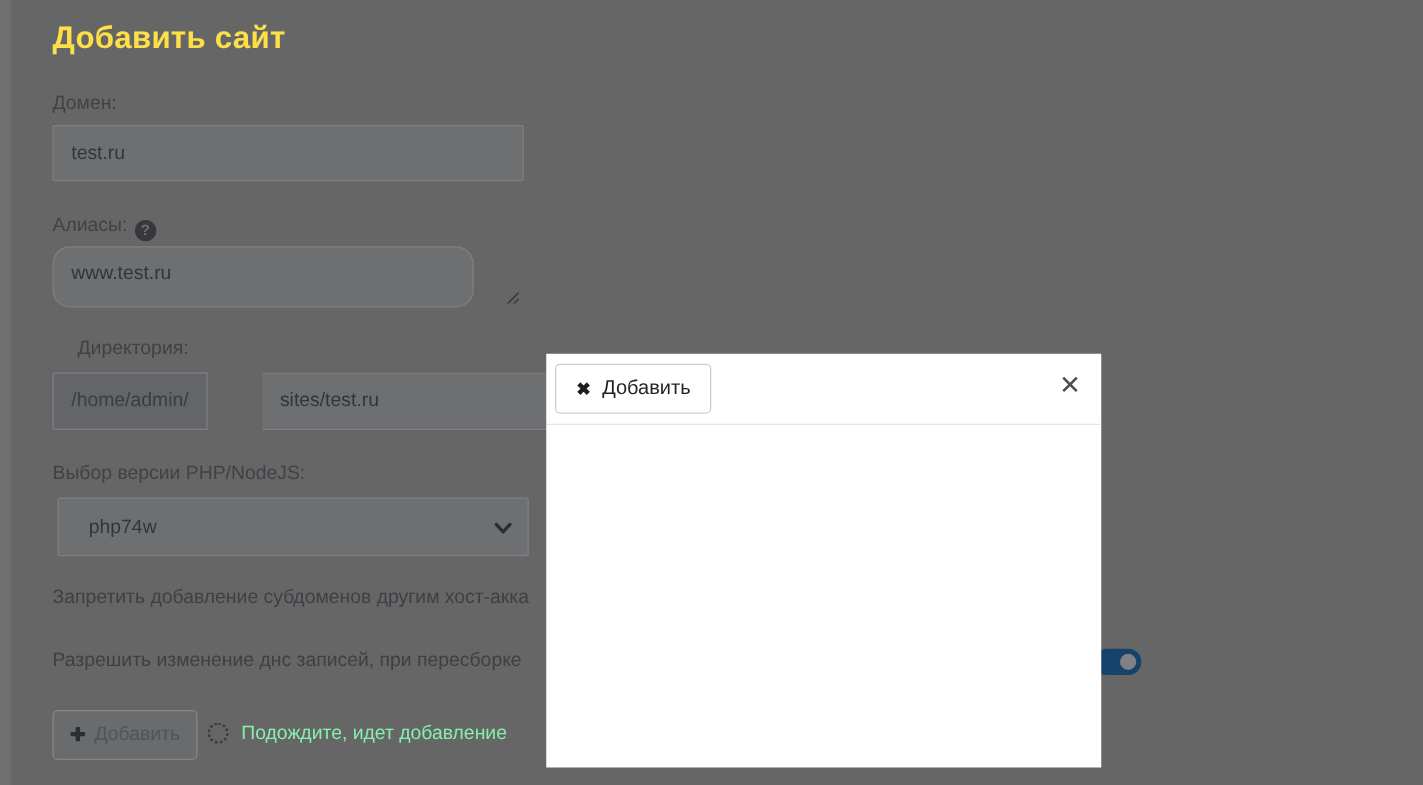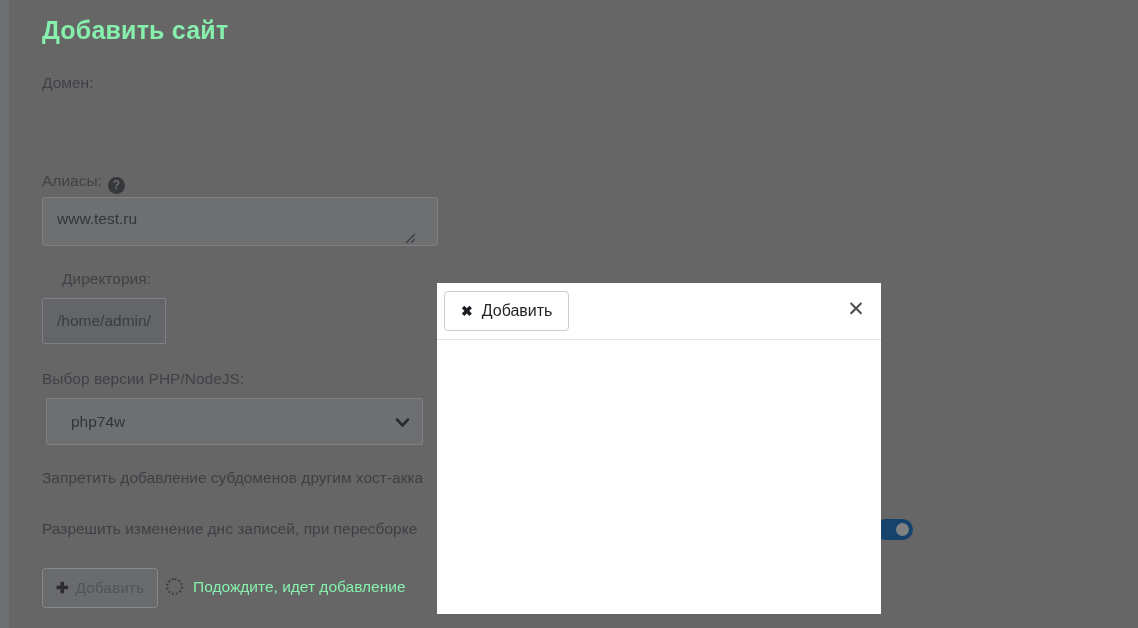--- a/index.html
+++ b/index.html
@@ -7,41 +7,41 @@
     font-family:"Liberation Sans", sans-serif; }
   body { background:#666667; position:relative; }
 
   
   .left-strip { position:absolute; left:0; top:0; width:9px; height:628px;
     background:#6f7072; }
 
   .page { position:absolute; left:0; top:0; width:1138px; height:628px; }
 
   .page-title { position:absolute; left:42px; top:16px; font-size:25px;
-    font-weight:700; color:#86efac; letter-spacing:.2px; }
+    font-weight:700; color:#fde047; letter-spacing:.2px; }
 
   .field-label { position:absolute; font-size:15.5px; color:#3f4246; }
 
   .text-input, .textarea, .select-box {
     position:absolute; background:#6e6f71; border:1px solid #7e8084;
     border-radius:2px; color:#323539; font-size:15.5px; }
   .text-input { padding:0 14px; }
   input.text-input { outline:none; }
   input.text-input::selection { background:#555; }
 
   .domain-input { left:42px; top:100px; width:377px; height:45px; }
 
   .help-icon { display:inline-block; width:17px; height:17px; border-radius:50%;
     background:#36383c; color:#6e6f71; font-size:12px; font-weight:700;
     text-align:center; line-height:17px; vertical-align:-3px; margin-left:6px;
     cursor:pointer; }
 
-  .textarea { left:42px; top:197px; width:396px; height:49px;
+  .textarea { left:42px; top:197px; width:337px; height:49px;
     padding:12px 14px; resize:none; outline:none;
-    font-family:"Liberation Sans", sans-serif; line-height:1.2; }
+    font-family:"Liberation Sans", sans-serif; line-height:1.2;border-radius:14px; }
   .resize-handle { position:absolute; left:404px; top:232px; width:11px;
     height:11px; pointer-events:none; }
 
   .input-group { position:absolute; left:42px; top:298px; width:440px;
     height:46px; display:flex;gap:44px; }
   .input-prefix { background:#646568; border:1px solid #7e8084;
     border-radius:2px 0 0 2px; color:#3a3d41; font-size:15.5px;
     padding:0 14px; display:flex; align-items:center; }
   .dir-input { position:relative; flex:1; background:#6e6f71;
     border:1px solid #7e8084; border-left:none; border-radius:0 2px 2px 0;
@@ -91,31 +91,33 @@
 </style>
 </head>
 <body>
 
 <div class="page">
   <div class="left-strip"></div>
 
   <h1 class="page-title">Добавить сайт</h1>
 
   <label class="field-label" style="left:42px; top:74px;">Домен:</label>
+  <input class="text-input domain-input" type="text" value="test.ru" style="">
 
   <label class="field-label" style="left:42px; top:172px;"><span>Алиасы:</span><span class="help-icon">?</span></label>
   <textarea class="textarea" style="">www.test.ru</textarea>
   <svg class="resize-handle" viewBox="0 0 11 11">
     <line x1="2" y1="11" x2="11" y2="2" stroke="#3a3d41" stroke-width="1.4"></line>
     <line x1="7" y1="11" x2="11" y2="7" stroke="#3a3d41" stroke-width="1.4"></line>
   </svg>
 
   <label class="field-label" style="left:42px; top:270px;margin-left:20px;">Директория:</label>
   <div class="input-group">
     <span class="input-prefix">/home/admin/</span>
+    <input class="dir-input" type="text" value="sites/test.ru" style="">
   </div>
 
   <label class="field-label" style="left:42px; top:370px;">Выбор версии PHP/NodeJS:</label>
   <div class="select-box">
     <span>php74w</span>
     <svg class="chevron" width="15" height="15" viewBox="0 0 15 15">
       <polyline points="2,4.5 7.5,10.5 13,4.5" fill="none" stroke="#2a2c2e" stroke-width="2.6" stroke-linecap="round" stroke-linejoin="round"></polyline>
     </svg>
   </div>
 

